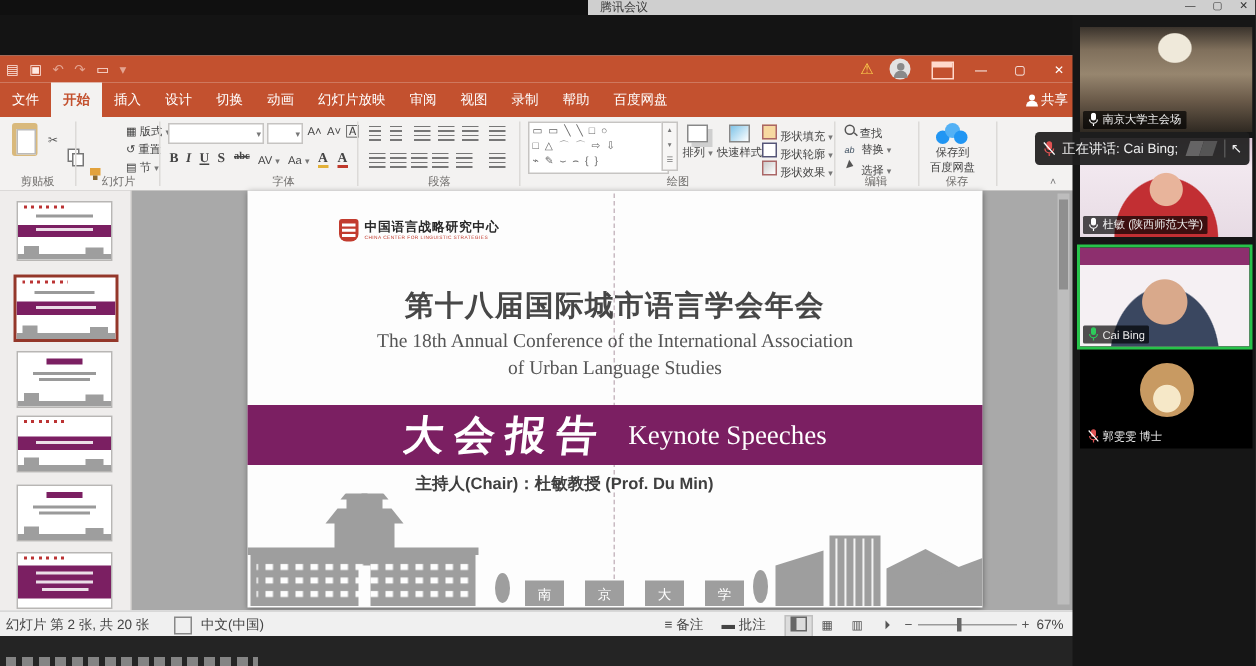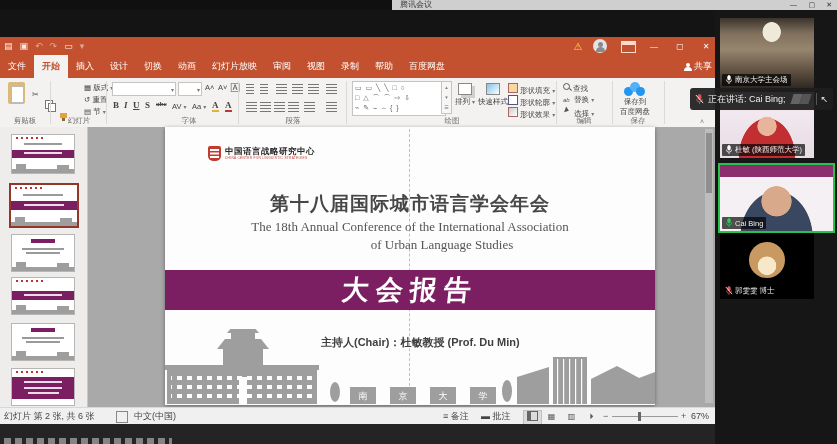--- a/index.html
+++ b/index.html
@@ -109,36 +109,36 @@
   .th-chip{position:absolute;left:30%;width:40%;height:4px;background:#7b1f62;}
   .th-sky{position:absolute;left:0;bottom:0;width:100%;height:7px;
           background:linear-gradient(0deg,#9e9e9e 55%,transparent 55%);}
   .th-sky:before{content:"";position:absolute;left:6%;bottom:3px;width:10px;height:6px;background:#9e9e9e;}
   .th-sky:after{content:"";position:absolute;right:8%;bottom:3px;width:12px;height:5px;background:#9e9e9e;}
 
   
   #slide{position:absolute;left:165px;top:0px;width:490px;height:278px;background:#fdfdfd;box-shadow:0 1px 4px rgba(0,0,0,.4);}
   #guide{position:absolute;left:244px;top:2px;bottom:4px;border-left:1px dashed rgba(150,120,135,.5);}
   .logo{position:absolute;display:flex;gap:4px;align-items:flex-start;}
-  #logoL{left:24px;top:19px;padding-left:19px;}
+  #logoL{left:42px;top:19px;padding-left:19px;}
   #logoR{left:150px;top:18px;}
   .logo .cn{font-size:8.5px;font-weight:bold;color:#2a2a2a;letter-spacing:.5px;line-height:10px;}
   .logo .en{font-size:3.2px;color:#c23b2e;letter-spacing:.3px;line-height:4px;}
   .sealL{width:13px;height:15px;background:#c23b2e;border-radius:2px 2px 5px 5px;position:relative;}
   .sealL:before{content:"";position:absolute;left:2px;top:3px;right:2px;height:1.5px;background:#fff;box-shadow:0 3.5px 0 #fff,0 7px 0 #fff;}
   .sealR{width:13px;height:13px;background:#c23b2e;border-radius:2px;position:relative;}
   .sealR:before{content:"";position:absolute;left:2.5px;top:2.5px;width:8px;height:8px;border:1px solid #fff;opacity:.85;}
   #s-title-cn{position:absolute;left:0;top:64px;width:100%;text-align:center;font-size:19px;font-weight:bold;color:#474747;letter-spacing:1px;}
   .s-title-en{position:absolute;left:0;width:100%;text-align:center;font-family:"Liberation Serif","DejaVu Serif",serif;font-size:13px;color:#555;}
-  #s-en1{top:92px;} #s-en2{top:110px;padding-left:32px;}
+  #s-en1{top:92px;} #s-en2{top:110px;}
   #banner{position:absolute;left:0;top:143px;width:100%;height:40px;background:#7b1f62;display:flex;align-items:center;justify-content:center;gap:14px;}
   #banner .cn{color:#fff;font-size:27px;font-weight:bold;letter-spacing:7px;transform:skewX(-6deg);font-family:"DejaVu Serif","Liberation Serif",serif;}
   #banner .en{color:#fff;font-size:18px;font-family:"Liberation Serif","DejaVu Serif",serif;}
   .chair{position:absolute;font-size:11px;font-weight:bold;color:#3f3f3f;white-space:nowrap;}
-  #chair1{left:112px;top:208px;margin-left:44px;} #chair2{left:179px;top:207px;}
+  #chair1{left:112px;top:188px;} #chair2{left:179px;top:207px;}
   #skyline{position:absolute;left:0;bottom:1px;width:490px;height:75px;}
 
   
   #vscroll{position:absolute;left:705px;top:2px;width:8px;height:274px;background:#bdbdbd;}
   #vscroll i{position:absolute;left:1px;top:4px;width:6px;height:60px;background:#8f8f8f;}
 
   
   #status{left:0;top:397px;width:718px;height:17px;background:#f0f0f0;border-top:1px solid #d8d8d8;font-size:9px;color:#444;}
   #status .abs{line-height:17px;white-space:nowrap;}
   .st-ico{width:10px;height:10px;display:inline-block;border:1px solid #888;position:relative;top:2px;}
@@ -150,21 +150,21 @@
   #zthumb{position:absolute;left:26px;top:-4px;width:3px;height:9px;background:#666;}
   .zminus,.zplus{position:absolute;top:0;font-size:9px;color:#555;line-height:17px;}
 
   
   #botstrip{left:0;top:414px;width:718px;height:20px;background:#242424;}
   #smudge{position:absolute;left:4px;bottom:0;width:168px;height:6px;opacity:.55;
           background:repeating-linear-gradient(90deg,rgba(255,255,255,.8) 0 7px,transparent 7px 11px);}
 
   
   #rpanel{left:715px;top:10px;width:122px;height:434px;background:#161616;}
-  .tile{position:absolute;left:5px;width:94px;background:#000;overflow:hidden;}
+  .tile{position:absolute;left:5px;width:115px;background:#000;overflow:hidden;}
   .tile.active{border:2px solid #27c34a;left:3px;width:113px;}
   .vlabel{position:absolute;left:2px;bottom:2px;height:12px;display:flex;align-items:center;gap:2px;
           background:rgba(0,0,0,.68);padding:0 3px;border-radius:1px;max-width:110px;}
   .vlabel span{color:#eee;font-size:7.5px;white-space:nowrap;overflow:hidden;}
   .mic{width:8px;height:10px;flex:none;}
   .badge{width:10px;height:10px;background:#f08c1e;flex:none;display:flex;align-items:center;justify-content:center;border-radius:1px;}
   
   #t1bg{width:100%;height:100%;background:
         radial-gradient(ellipse at 55% 20%, #efe9da 0 12%, transparent 13%),
         linear-gradient(180deg,#3a332c 0%,#80705c 22%,#97866f 45%,#6a5a49 70%,#2f2922 100%);}
@@ -401,20 +401,21 @@
             <div class="en">CHINA CENTER FOR LINGUISTIC STRATEGIES</div>
           </span>
         </div>
 
         <div id="s-title-cn">第十八届国际城市语言学会年会</div>
         <div class="s-title-en" id="s-en1">The 18th Annual Conference of the International Association</div>
         <div class="s-title-en" id="s-en2">of Urban Language Studies</div>
 
         <div id="banner">
           <span class="cn">大会报告</span>
+          <span class="en">Keynote Speeches</span>
         </div>
 
         <div class="chair" id="chair1">主持人(Chair)：杜敏教授 (Prof. Du Min)</div>
 
         <svg id="skyline" viewBox="0 0 490 75">
           <defs>
             <pattern id="win" width="10" height="9" patternUnits="userSpaceOnUse">
               <rect x="2" y="2" width="5" height="4" fill="#fdfdfd"></rect>
             </pattern>
             <pattern id="vlines" width="6" height="6" patternUnits="userSpaceOnUse">
@@ -451,21 +452,21 @@
           </g>
         </svg>
       </div>
 
       <div id="vscroll">
           <i></i>
         </div>
     </div>
 
     <div class="abs" id="status">
-      <span class="abs" style="left:4px;">幻灯片 第 2 张, 共 6 张</span>
+      <span class="abs" style="left:4px;">幻灯片 第 2 张, 共 20 张</span>
       <span class="abs st-ico" style="left:116px;top:3px;"></span>
       <span class="abs" style="left:134px;">中文(中国)</span>
       <span class="abs" style="left:443px;">≡ <span>备注</span></span>
       <span class="abs" style="left:481px;">▬ <span>批注</span></span>
       <span class="viewico on" style="left:523px;"><span class="vbox split"></span></span>
       <span class="viewico" style="left:543px;">▦</span>
       <span class="viewico" style="left:563px;">▥</span>
       <span class="viewico" style="left:583px;">⏵</span>
       <span class="abs zminus" style="left:603px;">−</span>
       <div class="abs" id="zslider">

